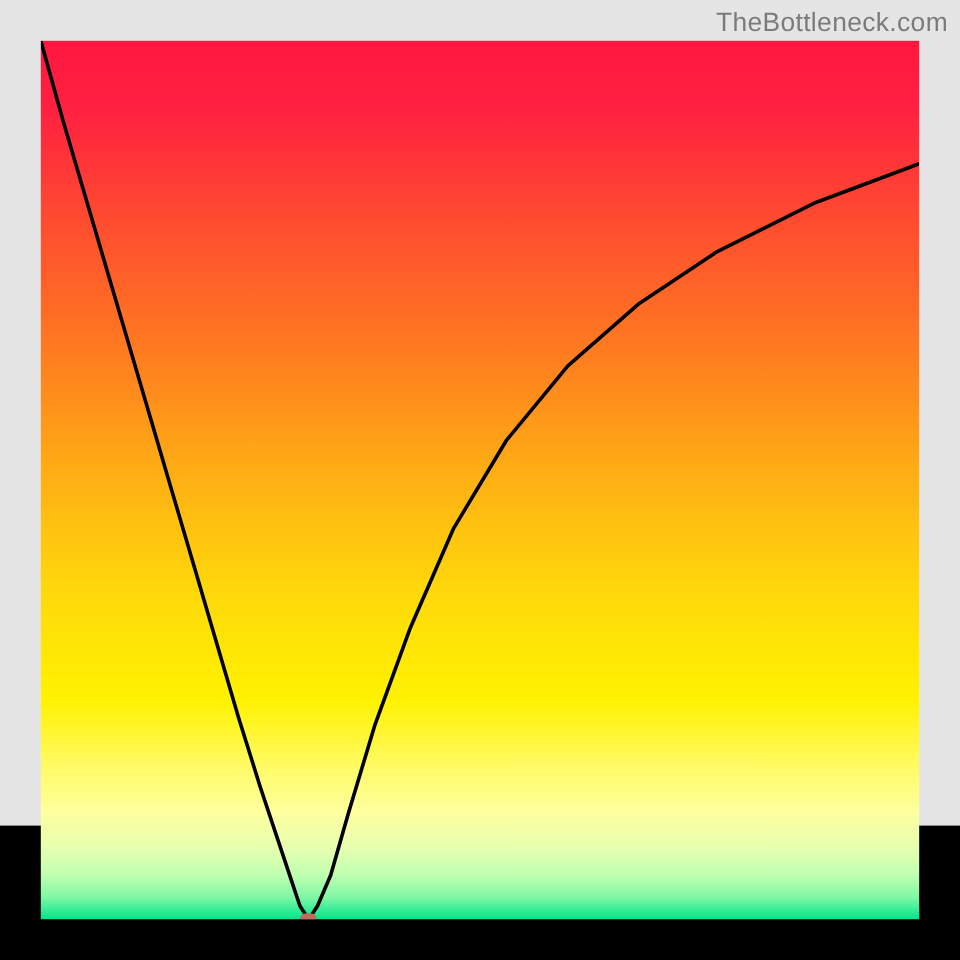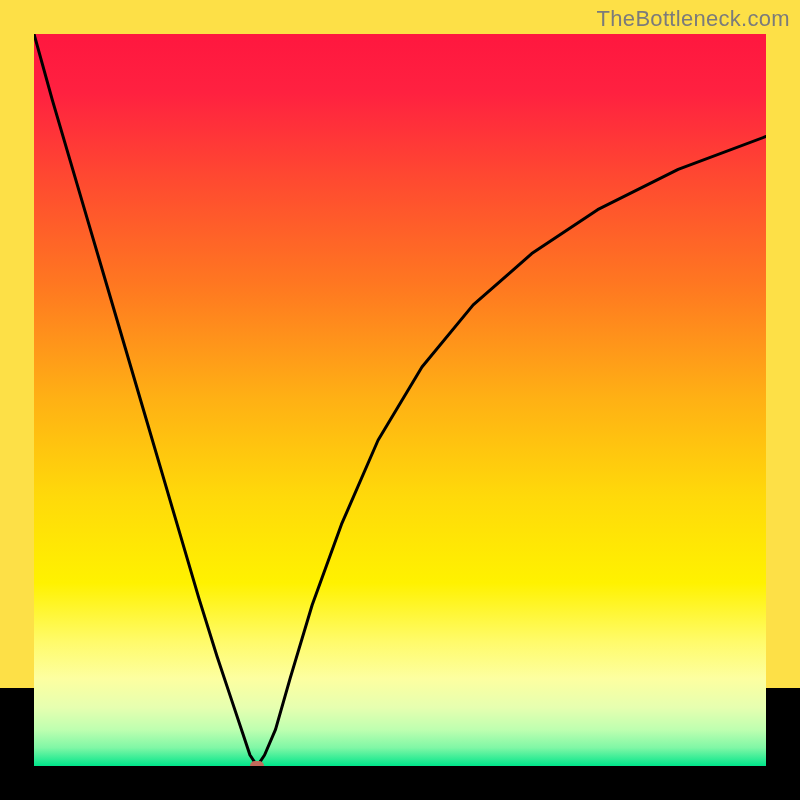--- a/index.html
+++ b/index.html
@@ -8,21 +8,21 @@
     width: 800px;
     height: 800px;
     background: #000;
     overflow: hidden;
     font-family: Arial, Helvetica, sans-serif;
   }
   .stage {
     position: relative;
     width: 800px;
     height: 688px;
-    background: #fde047;
+    background: #e5e5e5;
   }
   .plot {
     position: absolute;
     left: 34px;
     top: 34px;
     width: 732px;
     height: 732px;
     
     overflow: hidden;
   }

